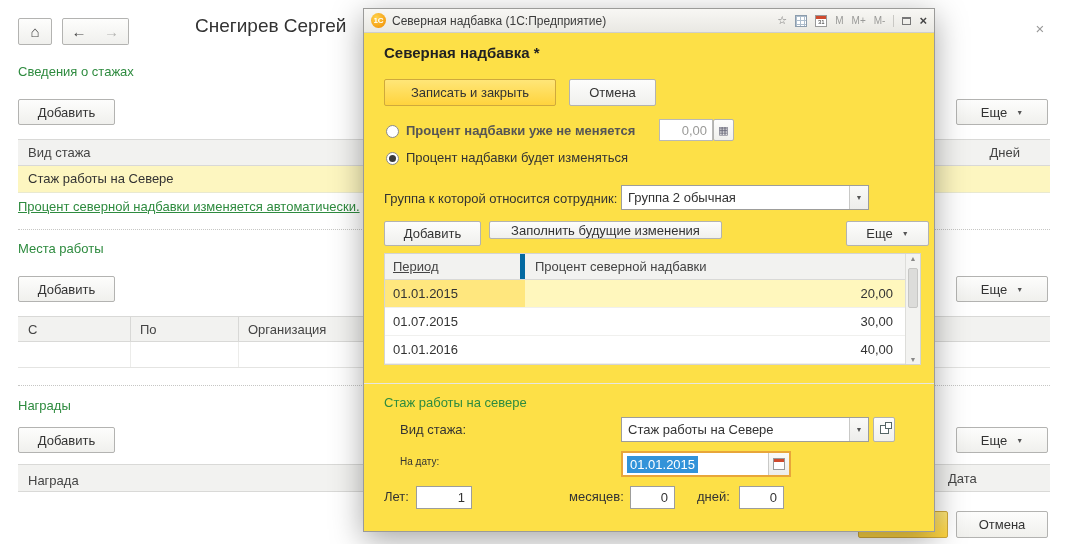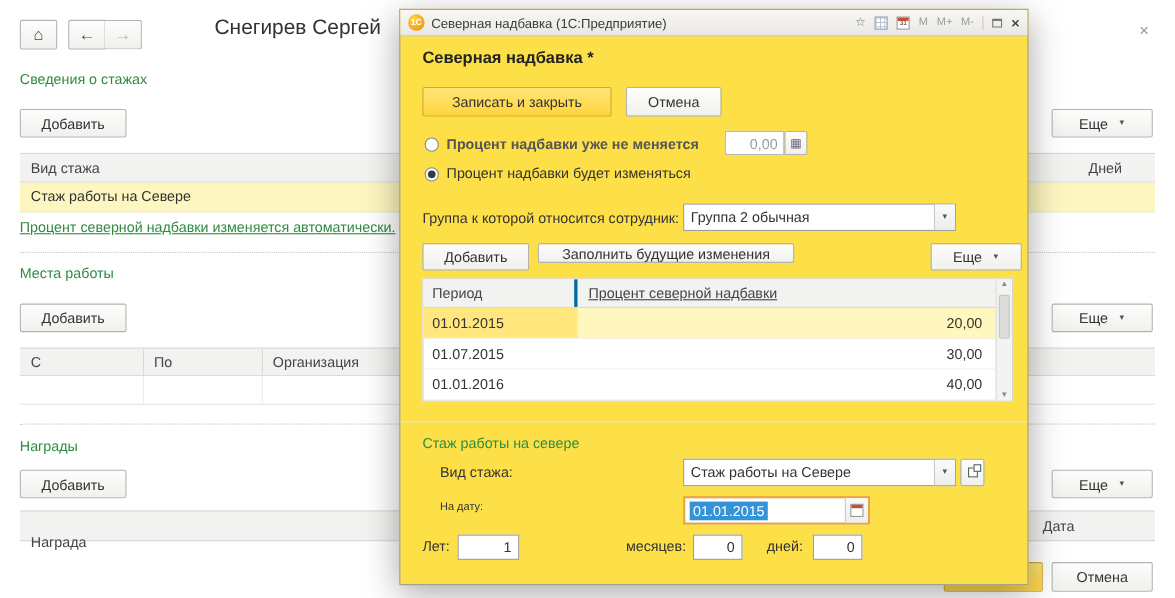--- a/index.html
+++ b/index.html
@@ -41,21 +41,21 @@
   #sec2-add{left:18px;top:276px;width:97px;height:26px;}
   #sec2-more{left:956px;top:276px;width:92px;height:26px;}
   #t2-head{left:18px;top:316px;width:1032px;height:26px;}
   #t2-row{position:absolute;left:18px;top:342px;width:1032px;height:26px;background:#fff;
     border-bottom:1px solid #e4e4e2;box-sizing:border-box;}
   #sep2{left:18px;top:385px;width:1032px;}
   #sec3-h{left:18px;top:398px;}
   #sec3-add{left:18px;top:427px;width:97px;height:26px;}
   #sec3-more{left:956px;top:427px;width:92px;height:26px;}
   #t3-head{left:18px;top:464px;width:1032px;height:28px;}
-  #t3-col-award{left:10px;top:20px;}
+  #t3-col-award{left:10px;top:8px;}
   #t3-col-date{left:930px;top:6px;}
   #bg-ok{left:858px;top:511px;width:90px;height:27px;}
   #bg-cancel{left:956px;top:511px;width:92px;height:27px;}
   
   #dialog{position:absolute;left:363px;top:8px;width:572px;height:524px;background:#fde047;
     border:1px solid #9b9b99;box-shadow:0 8px 30px rgba(0,0,0,.35);z-index:10;box-sizing:border-box;}
   #titlebar{position:absolute;left:0;top:0;right:0;height:24px;background:linear-gradient(#f8f7f4,#e9e8e3);
     border-bottom:1px solid #cfcecb;display:flex;align-items:center;padding:0 7px;box-sizing:border-box;}
   .logo1c{width:15px;height:15px;border-radius:50%;background:radial-gradient(circle at 35% 30%,#ffd24a,#f08a00);
     color:#fff;font-size:8px;font-weight:bold;display:flex;align-items:center;justify-content:center;margin-right:6px;flex:none;}
@@ -90,22 +90,22 @@
   .combo .cval{flex:1;font-size:13px;padding:0 6px;display:flex;align-items:center;white-space:nowrap;overflow:hidden;}
   .combo .cbtn{width:18px;border-left:1px solid #c9c9c7;background:linear-gradient(#fafaf8,#ededeb);
     display:flex;align-items:center;justify-content:center;font-size:7px;color:#555;flex:none;}
   #group-combo{left:257px;top:176px;width:248px;height:25px;}
   #dlg-add{left:20px;top:212px;width:97px;height:25px;}
   #dlg-fill{left:125px;top:212px;width:233px;height:18px;}
   #dlg-more{left:482px;top:212px;width:83px;height:25px;}
   #dtable{position:absolute;left:20px;top:244px;width:537px;border:1px solid #d4d4d2;box-sizing:border-box;background:#fff;}
   .dt-head{display:flex;height:26px;background:#f2f2f0;border-bottom:1px solid #d9d9d7;
     font-size:13px;color:#444;width:calc(100% - 15px);box-sizing:border-box;}
-  .dt-head .c1{width:140px;border-right:3px solid #0369a1;display:flex;align-items:center;padding-left:8px;box-sizing:border-box;}
-  .dt-head .c2{flex:1;display:flex;align-items:center;padding-left:10px;text-decoration:underline;}
+  .dt-head .c1{width:140px;border-right:5px solid #0369a1;display:flex;align-items:center;padding-left:8px;box-sizing:border-box;text-decoration:underline;}
+  .dt-head .c2{flex:1;display:flex;align-items:center;padding-left:10px;}
   .dt-row{display:flex;height:28px;border-bottom:1px solid #f0f0ee;font-size:13px;
     width:calc(100% - 15px);box-sizing:border-box;cursor:pointer;}
   .dt-row .c1{width:140px;display:flex;align-items:center;padding-left:8px;box-sizing:border-box;}
   .dt-row .c2{flex:1;display:flex;align-items:center;justify-content:flex-end;padding-right:12px;padding-left:24px;}
   .dt-row.sel{background:#fff7bd;}
   .dt-row.sel .c1{background:#ffe77e;}
   .vscroll{position:absolute;right:0;top:0;bottom:0;width:15px;background:#f3f3f1;border-left:1px solid #ddddda;
     box-sizing:border-box;cursor:pointer;}
   .vs-up{position:absolute;top:1px;left:0;right:0;text-align:center;font-size:7px;color:#888;}
   .vs-down{position:absolute;bottom:1px;left:0;right:0;text-align:center;font-size:7px;color:#888;}

